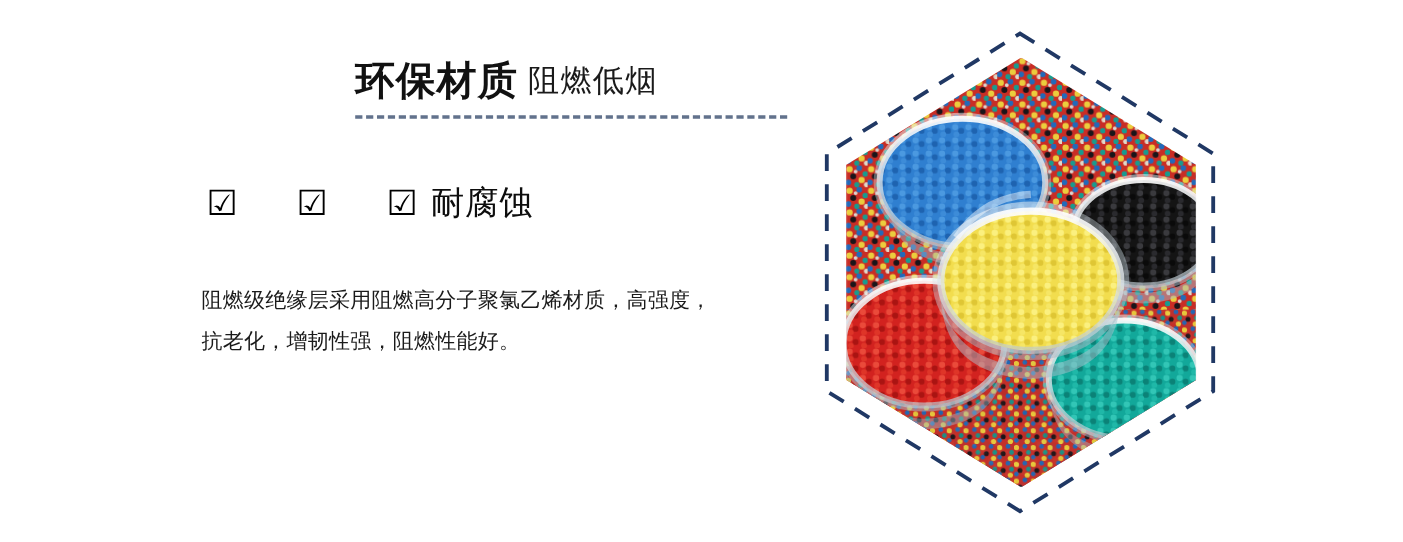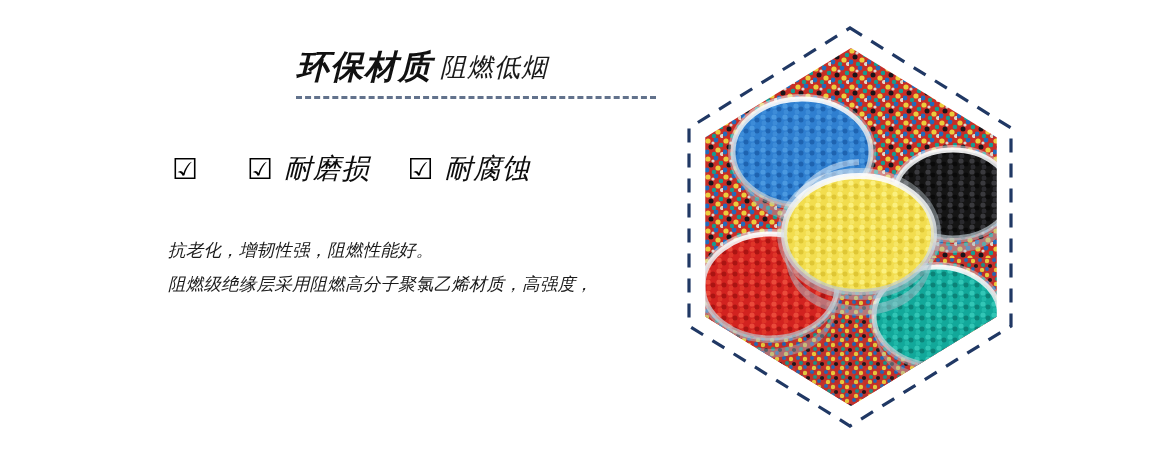--- a/index.html
+++ b/index.html
@@ -10,21 +10,20 @@
   body {
     font-family: "Liberation Sans", "DejaVu Sans", sans-serif;
     -webkit-font-smoothing: antialiased;
   }
   .banner {
     position: relative;
     width: 1169px;
     height: 452px;
     background: #ffffff;
     overflow: hidden;
-    font-style: italic;
   }
 
   
   .text-col {
     position: absolute;
     left: 0;
     top: 0;
     width: 690px;
     height: 452px;
   }
@@ -152,31 +151,30 @@
       </div>
     </div>
     <div class="title-rule"></div>
 
     <div class="features">
       <div class="feature">
         <span class="feature-box">☑</span>
       </div>
       <div class="feature">
         <span class="feature-box">☑</span>
-        <span class="feature-label">耐磨损</span>
       </div>
       <div class="feature">
         <span class="feature-box">☑</span>
         <span class="feature-label">耐腐蚀</span>
       </div>
     </div>
 
     <div class="para">
+      <p>阻燃级绝缘层采用阻燃高分子聚氯乙烯材质，高强度，</p>
       <p>抗老化，增韧性强，阻燃性能好。</p>
-      <p>阻燃级绝缘层采用阻燃高分子聚氯乙烯材质，高强度，</p>
     </div>
 
   </div>
 
   <div class="hex-stage">
 
     <svg class="hex-outline" viewBox="0 0 326 402" preserveAspectRatio="none">
       <polygon points="163,2 324,102 324,300 163,400 2,300 2,102" fill="none" stroke="#203864" stroke-width="3.2" stroke-dasharray="14 11" stroke-linecap="butt"></polygon>
     </svg>
 

